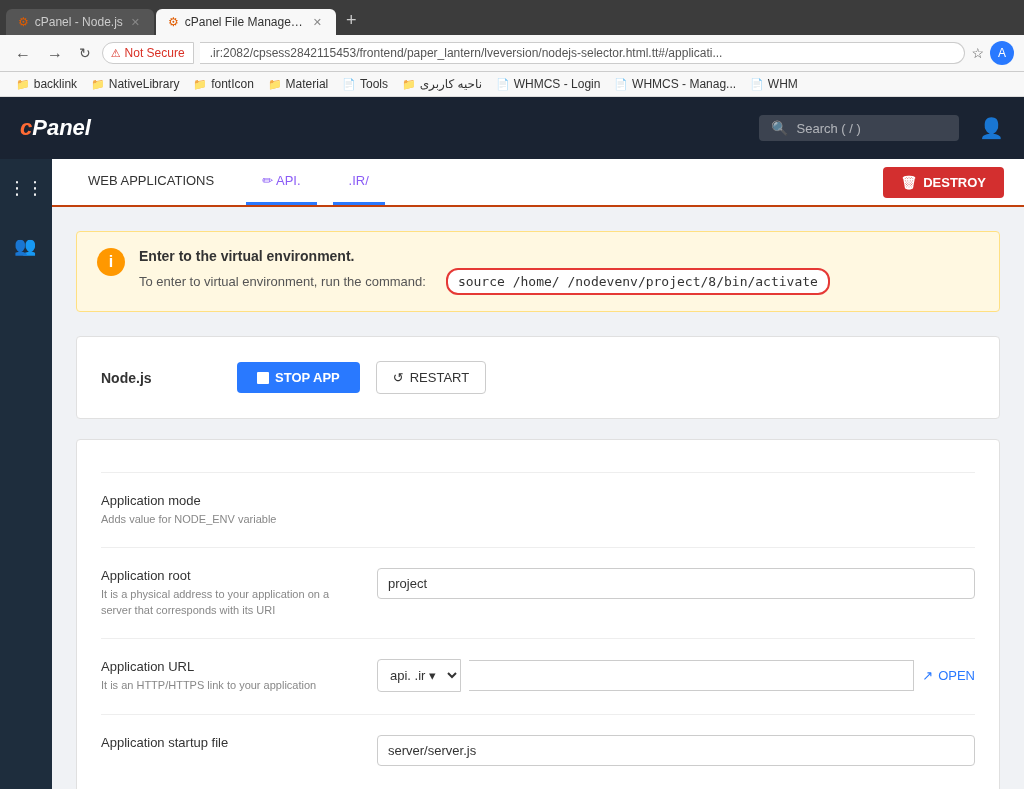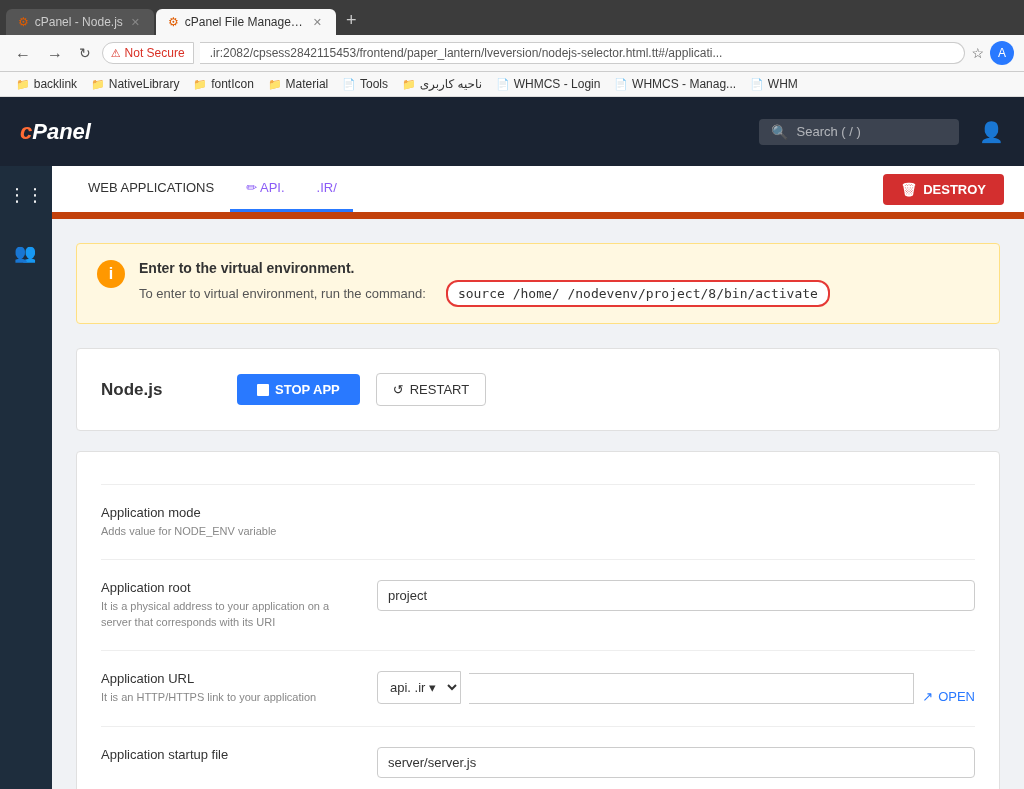--- a/index.html
+++ b/index.html
@@ -24,72 +24,72 @@
     .security-lock { font-size: 11px; }
     .url-field { flex: 1; background: #fff; border: 1px solid #ccc; border-left: none; border-radius: 0 12px 12px 0; padding: 3px 10px; font-size: 12px; color: #555; overflow: hidden; text-overflow: ellipsis; white-space: nowrap; }
     .star-btn { font-size: 14px; color: #555; background: none; border: none; cursor: pointer; }
     .profile-btn { background: #2979ff; color: white; border: none; border-radius: 50%; width: 24px; height: 24px; font-size: 12px; cursor: pointer; }
 
     .bookmarks-bar { display: flex; align-items: center; gap: 2px; background: #f8f8f8; padding: 3px 10px; border-bottom: 1px solid #ddd; font-size: 12px; }
     .bookmark-item { display: flex; align-items: center; gap: 4px; padding: 2px 6px; cursor: pointer; border-radius: 4px; color: #333; white-space: nowrap; }
     .bm-icon { font-size: 11px; color: #555; }
 
     
-    .cpanel-header { background: #1a2332; display: flex; align-items: center; justify-content: space-between; padding: 0 20px; height: 69px; }
+    .cpanel-header { background: #1a2332; display: flex; align-items: center; justify-content: space-between; padding: 0 20px; height: 62px; }
     .cpanel-logo { color: #ff6b35; font-size: 22px; font-weight: bold; font-style: italic; }
     .cpanel-logo span { color: white; }
     .header-search { display: flex; align-items: center; background: rgba(255,255,255,0.15); border-radius: 4px; padding: 5px 12px; gap: 8px; min-width: 200px; }
     .header-search input { background: none; border: none; color: white; outline: none; font-size: 13px; width: 120px; }
     .header-search input::placeholder { color: rgba(255,255,255,0.6); }
     .search-icon { color: rgba(255,255,255,0.7); font-size: 14px; }
     .header-user { color: white; font-size: 20px; cursor: pointer; }
 
     
     .cpanel-body { display: flex; min-height: calc(789px - 160px); }
     .sidebar { width: 52px; background: #1e2d3d; display: flex; flex-direction: column; align-items: center; padding-top: 10px; gap: 20px; }
     .sidebar-icon { color: #8899aa; font-size: 18px; cursor: pointer; padding: 8px; }
     .sidebar-icon.active { color: white; }
 
     .main-content { flex: 1; background: #f0f2f5; padding: 0; }
 
     
-    .top-nav { background: white; border-bottom: 7px solid #c2410c; padding: 0 20px; display: flex; align-items: center; gap: 0; }
+    .top-nav { background: white; border-bottom: 2px solid #c2410c; padding: 0 20px; display: flex; align-items: center; gap: 16px; }
     .top-nav-item { padding: 14px 16px; font-size: 13px; color: #333; cursor: pointer; border-bottom: 3px solid transparent; white-space: nowrap; }
     .top-nav-item.active { border-bottom: 3px solid #2979ff; color: #8b5cf6; font-weight: normal; }
     .top-nav-spacer { flex: 1; }
     .destroy-btn { background: #d32f2f; color: white; border: none; padding: 8px 18px; border-radius: 4px; font-size: 13px; font-weight: bold; cursor: pointer; display: flex; align-items: center; gap: 6px; }
 
     
     .content-area { padding: 24px; }
 
     
     .alert-box { background: #fff8e1; border: 1px solid #ffe082; border-radius: 4px; padding: 16px 20px; margin-bottom: 24px; display: flex; align-items: flex-start; gap: 14px; }
     .alert-icon { background: #ff9800; color: white; border-radius: 50%; width: 28px; height: 28px; display: flex; align-items: center; justify-content: center; font-weight: bold; font-size: 16px; flex-shrink: 0; }
     .alert-content { flex: 1; }
     .alert-title { font-weight: bold; font-size: 14px; color: #333; margin-bottom: 4px; }
     .alert-body { font-size: 13px; color: #555; display: flex; align-items: center; gap: 20px; flex-wrap: wrap; }
     .command-box { background: white; border: 2px solid #e53935; padding: 4px 10px; font-family: monospace; font-size: 13px; color: #333; border-radius: 12px; }
 
     
     .panel { background: white; border-radius: 4px; padding: 24px; margin-bottom: 20px; border: 1px solid #e0e0e0; }
     .nodejs-row { display: flex; align-items: center; gap: 16px; margin-bottom: 0; }
-    .nodejs-label { font-size: 17px; font-weight: bold; color: #333; min-width: 120px; }
+    .nodejs-label { font-size: 14px; font-weight: bold; color: #333; min-width: 120px; }
     .stop-btn { background: #2979ff; color: white; border: none; padding: 8px 20px; border-radius: 4px; font-size: 13px; font-weight: bold; cursor: pointer; display: flex; align-items: center; gap: 6px; }
     .stop-icon { background: white; width: 12px; height: 12px; display: inline-block; border-radius: 1px; }
     .restart-btn { background: white; color: #333; border: 1px solid #ccc; padding: 8px 16px; border-radius: 4px; font-size: 13px; cursor: pointer; display: flex; align-items: center; gap: 6px; }
 
     
     .form-panel { background: white; border-radius: 4px; padding: 24px; border: 1px solid #e0e0e0; }
     .form-row { display: grid; grid-template-columns: 260px 1fr; gap: 16px; margin-bottom: 20px; align-items: start; }
     .form-label { font-size: 13px; color: #333; }
     .form-sublabel { font-size: 11px; color: #888; margin-top: 4px; line-height: 1.4; }
     .form-value { font-size: 13px; }
     .form-value a { color: #2979ff; text-decoration: none; cursor: pointer; }
     .form-input { width: 100%; border: 1px solid #ccc; border-radius: 4px; padding: 7px 10px; font-size: 13px; color: #333; background: white; }
-    .url-row { display: flex; align-items: flex-end; gap: 8px; }
+    .url-row { display: flex; align-items: center; gap: 8px; }
     .url-select { border: 1px solid #ccc; border-radius: 4px 0 0 4px; padding: 7px 8px; font-size: 13px; color: #333; background: white; }
     .url-input { flex: 1; border: 1px solid #ccc; border-left: none; padding: 7px 10px; font-size: 13px; background: white; }
     .open-btn { display: flex; align-items: center; gap: 5px; color: #2979ff; cursor: pointer; font-size: 13px; white-space: nowrap; }
     .divider { border: none; border-top: 1px solid #eee; margin: 8px 0 20px; }
   </style>
 </head>
 <body>
 
 <div class="browser-chrome">
 

